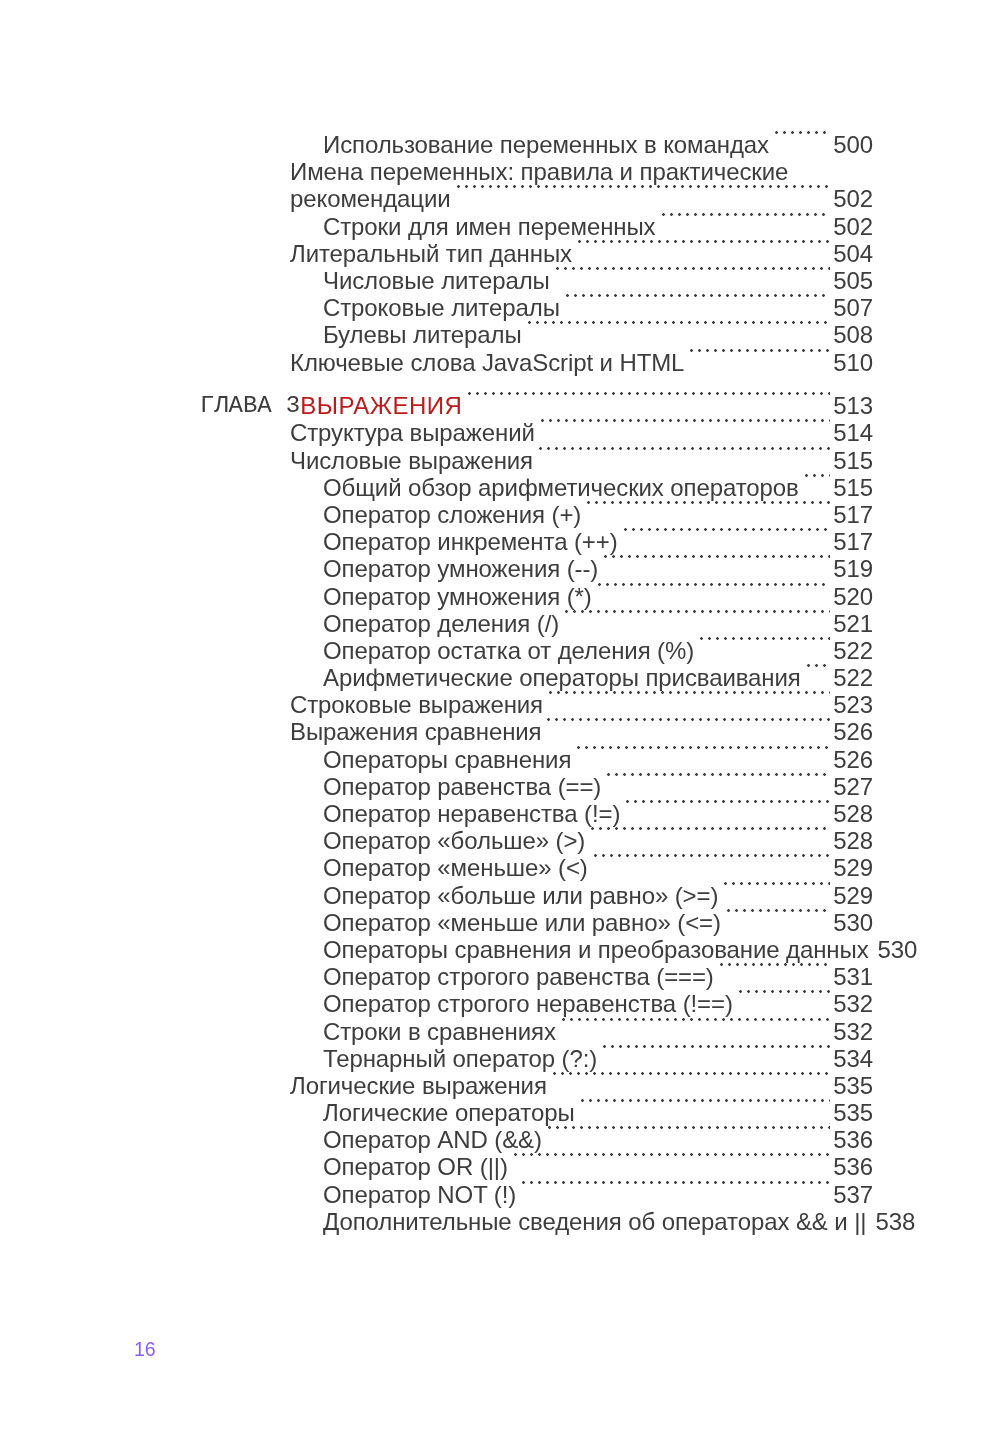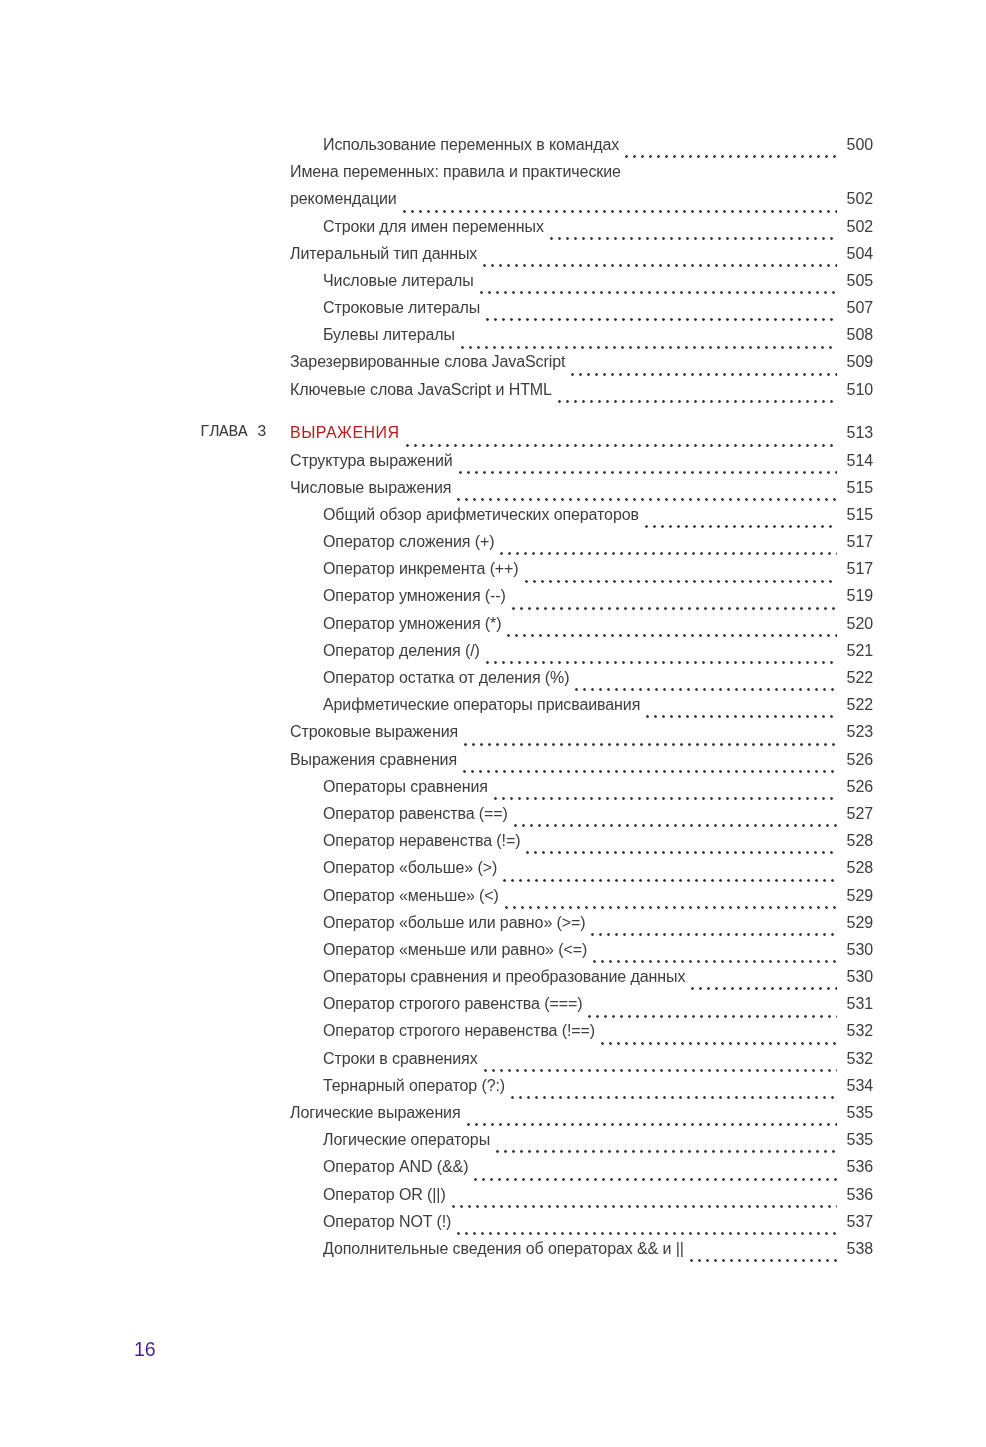--- a/index.html
+++ b/index.html
@@ -17,23 +17,23 @@
     color: #3d3d3d;
   }
   .toc {
     position: absolute;
     left: 200px;
     top: 131px;
     width: 673px;
   }
   .row {
     display: flex;
-    align-items: flex-end;
+    align-items: flex-start;
     height: 27.2px;
-    font-size: 16px;
+    font-size: 24px;
     line-height: 27.2px;
     letter-spacing: -0.1px;
     white-space: nowrap;
   }
   .row.i1 { padding-left: 90px; }
   .row.i2 { padding-left: 123px; }
   .row.gap-before { margin-top: 16.5px; }
   .clabel {
     flex: 0 0 90px;
     color: #3d3d3d;
@@ -58,21 +58,21 @@
     flex: 0 0 auto;
     min-width: 33px;
     text-align: right;
   }
   .folio {
     position: absolute;
     left: 134px;
     top: 1336px;
     font-size: 19.5px;
     line-height: 27px;
-    color: #4c1d95;
+    color: #8b5cf6;
   }
 </style>
 </head>
 <body>
 
 <div class="page">
 
   <div class="toc">
       <div class="row i2">
 
@@ -116,26 +116,20 @@
     <span class="pagenum">507</span>
   </div>
       <div class="row i2">
 
     <span class="title">Булевы литералы</span>
     <span class="dots"></span>
     <span class="pagenum">508</span>
   </div>
       <div class="row i1">
 
-    <span class="title">Зарезервированные слова JavaScript</span>
-    <span class="dots"></span>
-    <span class="pagenum">509</span>
-  </div>
-      <div class="row i1">
-
     <span class="title">Ключевые слова JavaScript и HTML</span>
     <span class="dots"></span>
     <span class="pagenum">510</span>
   </div>
       <div class="row i0 bold gap-before">
     <span class="clabel">ГЛАВА 3</span>
     <span class="title">ВЫРАЖЕНИЯ</span>
     <span class="dots"></span>
     <span class="pagenum">513</span>
   </div>

